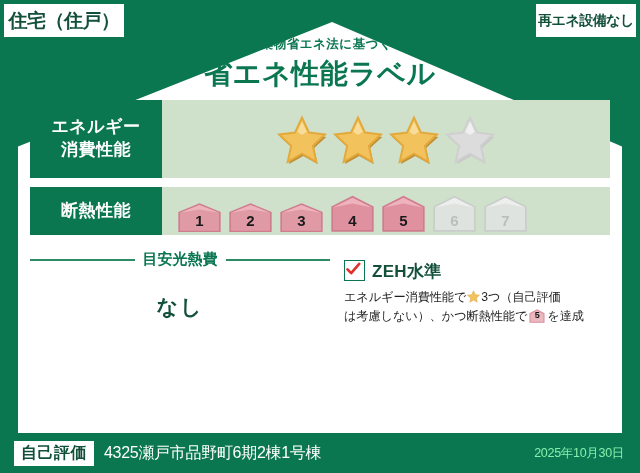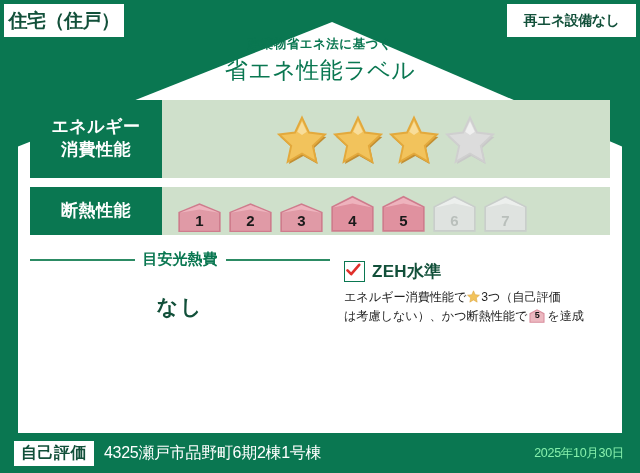--- a/index.html
+++ b/index.html
@@ -23,21 +23,21 @@
     width:120px;height:33px;
     background:#ffffff;
     display:flex;align-items:center;justify-content:center;
     color:#12503a;font-weight:bold;font-size:19px;
     letter-spacing:-0.5px;
     z-index:6;
   }
   
   #badge-renew{
     position:absolute;right:4px;top:4px;
-    width:129px;height:33px;
+    width:100px;height:33px;
     background:#ffffff;
     display:flex;align-items:center;justify-content:center;
     color:#12503a;font-weight:bold;font-size:14px;
     letter-spacing:-0.5px;
     z-index:6;
   }
 
   
   #house-white{
     position:absolute;
@@ -58,21 +58,21 @@
   #title-block{
     position:absolute;left:0;right:0;top:36px;
     text-align:center;z-index:5;
     color:#0a7751;
   }
   #title-sub{
     font-size:12.5px;font-weight:bold;letter-spacing:0.5px;
     margin-bottom:2px;
   }
   #title-main{
-    font-size:23px;font-weight:normal;letter-spacing:0.5px;
+    font-size:28px;font-weight:bold;letter-spacing:0.5px;
   }
 
   
   #content{
     position:absolute;
     left:30px;top:100px;right:30px;bottom:48px;
     z-index:5;
   }
 
   
@@ -139,21 +139,21 @@
   #cost-head .rule.r{margin-left:8px;}
   #cost-value{
     text-align:center;
     color:#12503a;
     font-size:21px;font-weight:bold;
     margin-top:24px;
     letter-spacing:2px;
   }
 
   #zeh-head{
-    display:flex;align-items:center;gap:7px;
+    display:flex;align-items:flex-start;gap:7px;
     margin-bottom:5px;
   }
   #zeh-check{
     width:19px;height:19px;
     border:1.6px solid #0a7751;
     background:#fff;
     position:relative;flex:0 0 auto;
   }
   #zeh-check svg{position:absolute;left:1px;top:1px;}
   #zeh-title{

